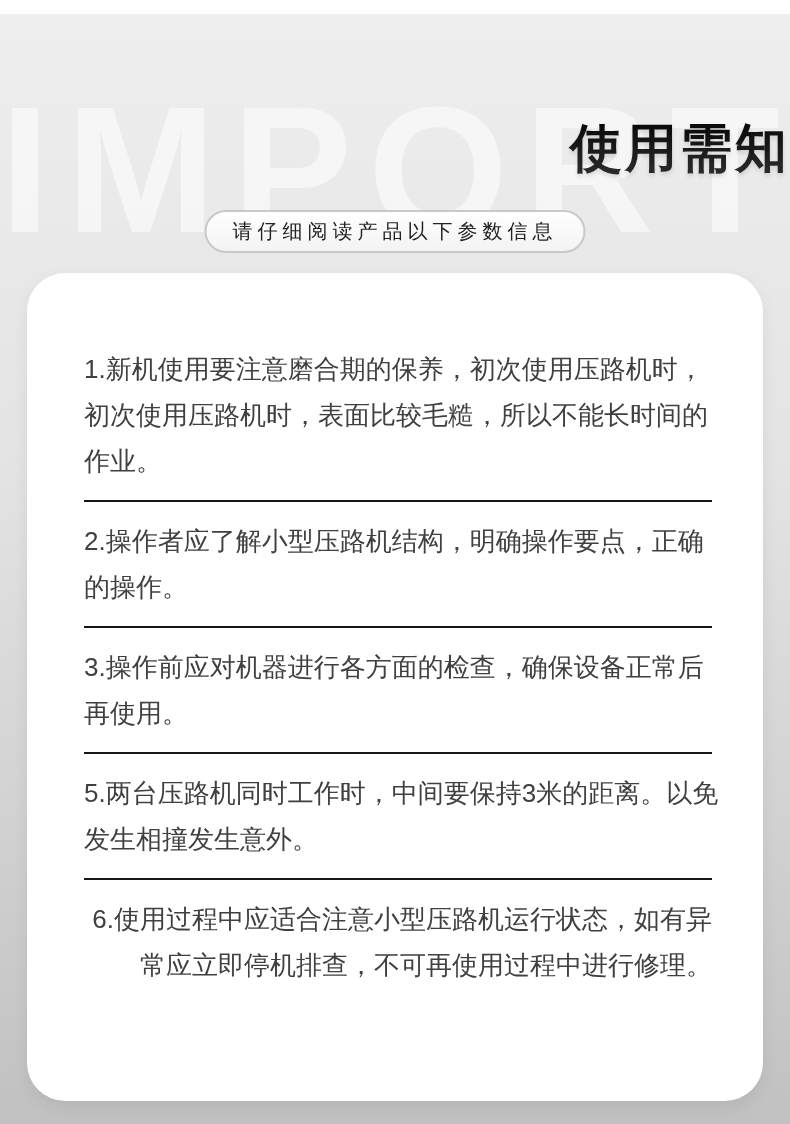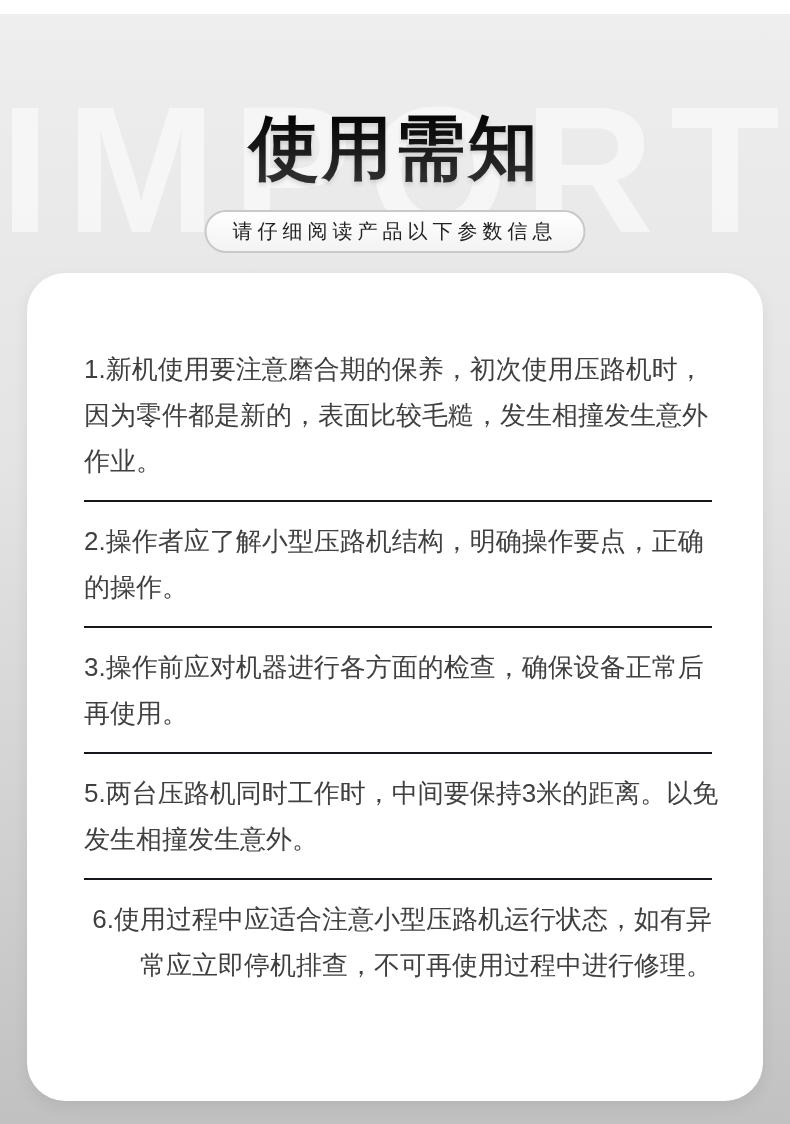--- a/index.html
+++ b/index.html
@@ -34,22 +34,22 @@
     font-size: 180px; line-height: 1;
     font-weight: 700;
     letter-spacing: 16px;
     color: rgba(255,255,255,0.55);
     white-space: nowrap;
     user-select: none;
   }
   .hero-title {
     position: absolute; top: 86px; left: 0;
     width: 790px;
-    text-align: center;
-    font-size: 70px; line-height: 96px;
+    text-align: right;
+    font-size: 52px; line-height: 96px;
     font-weight: 900;
     letter-spacing: 3px;
     background: linear-gradient(180deg, #000000 10%, #3c3c3c 95%);
     -webkit-background-clip: text;
     background-clip: text;
     -webkit-text-fill-color: transparent;
     text-shadow: 0 3px 4px rgba(0,0,0,0.12);
   }
   .hero-subtitle-pill {
     position: absolute; top: 196px; left: 50%;
@@ -101,21 +101,21 @@
     <div class="hero-title">使用需知</div>
     <div class="hero-subtitle-pill">
       <span>请仔细阅读产品以下参数信息</span>
     </div>
   </div>
 
   <div class="notice-card">
 
     <div class="notice-item">
       <span class="notice-line">1.新机使用要注意磨合期的保养，初次使用压路机时，</span>
-      <span class="notice-line">因为零件都是新的，表面比较毛糙，发生相撞发生意外</span>
+      <span class="notice-line">初次使用压路机时，表面比较毛糙，所以不能长时间的</span>
       <span class="notice-line">作业。</span>
     </div>
 
     <div class="notice-item">
       <span class="notice-line">2.操作者应了解小型压路机结构，明确操作要点，正确</span>
       <span class="notice-line">的操作。</span>
     </div>
 
     <div class="notice-item">
       <span class="notice-line">3.操作前应对机器进行各方面的检查，确保设备正常后</span>

